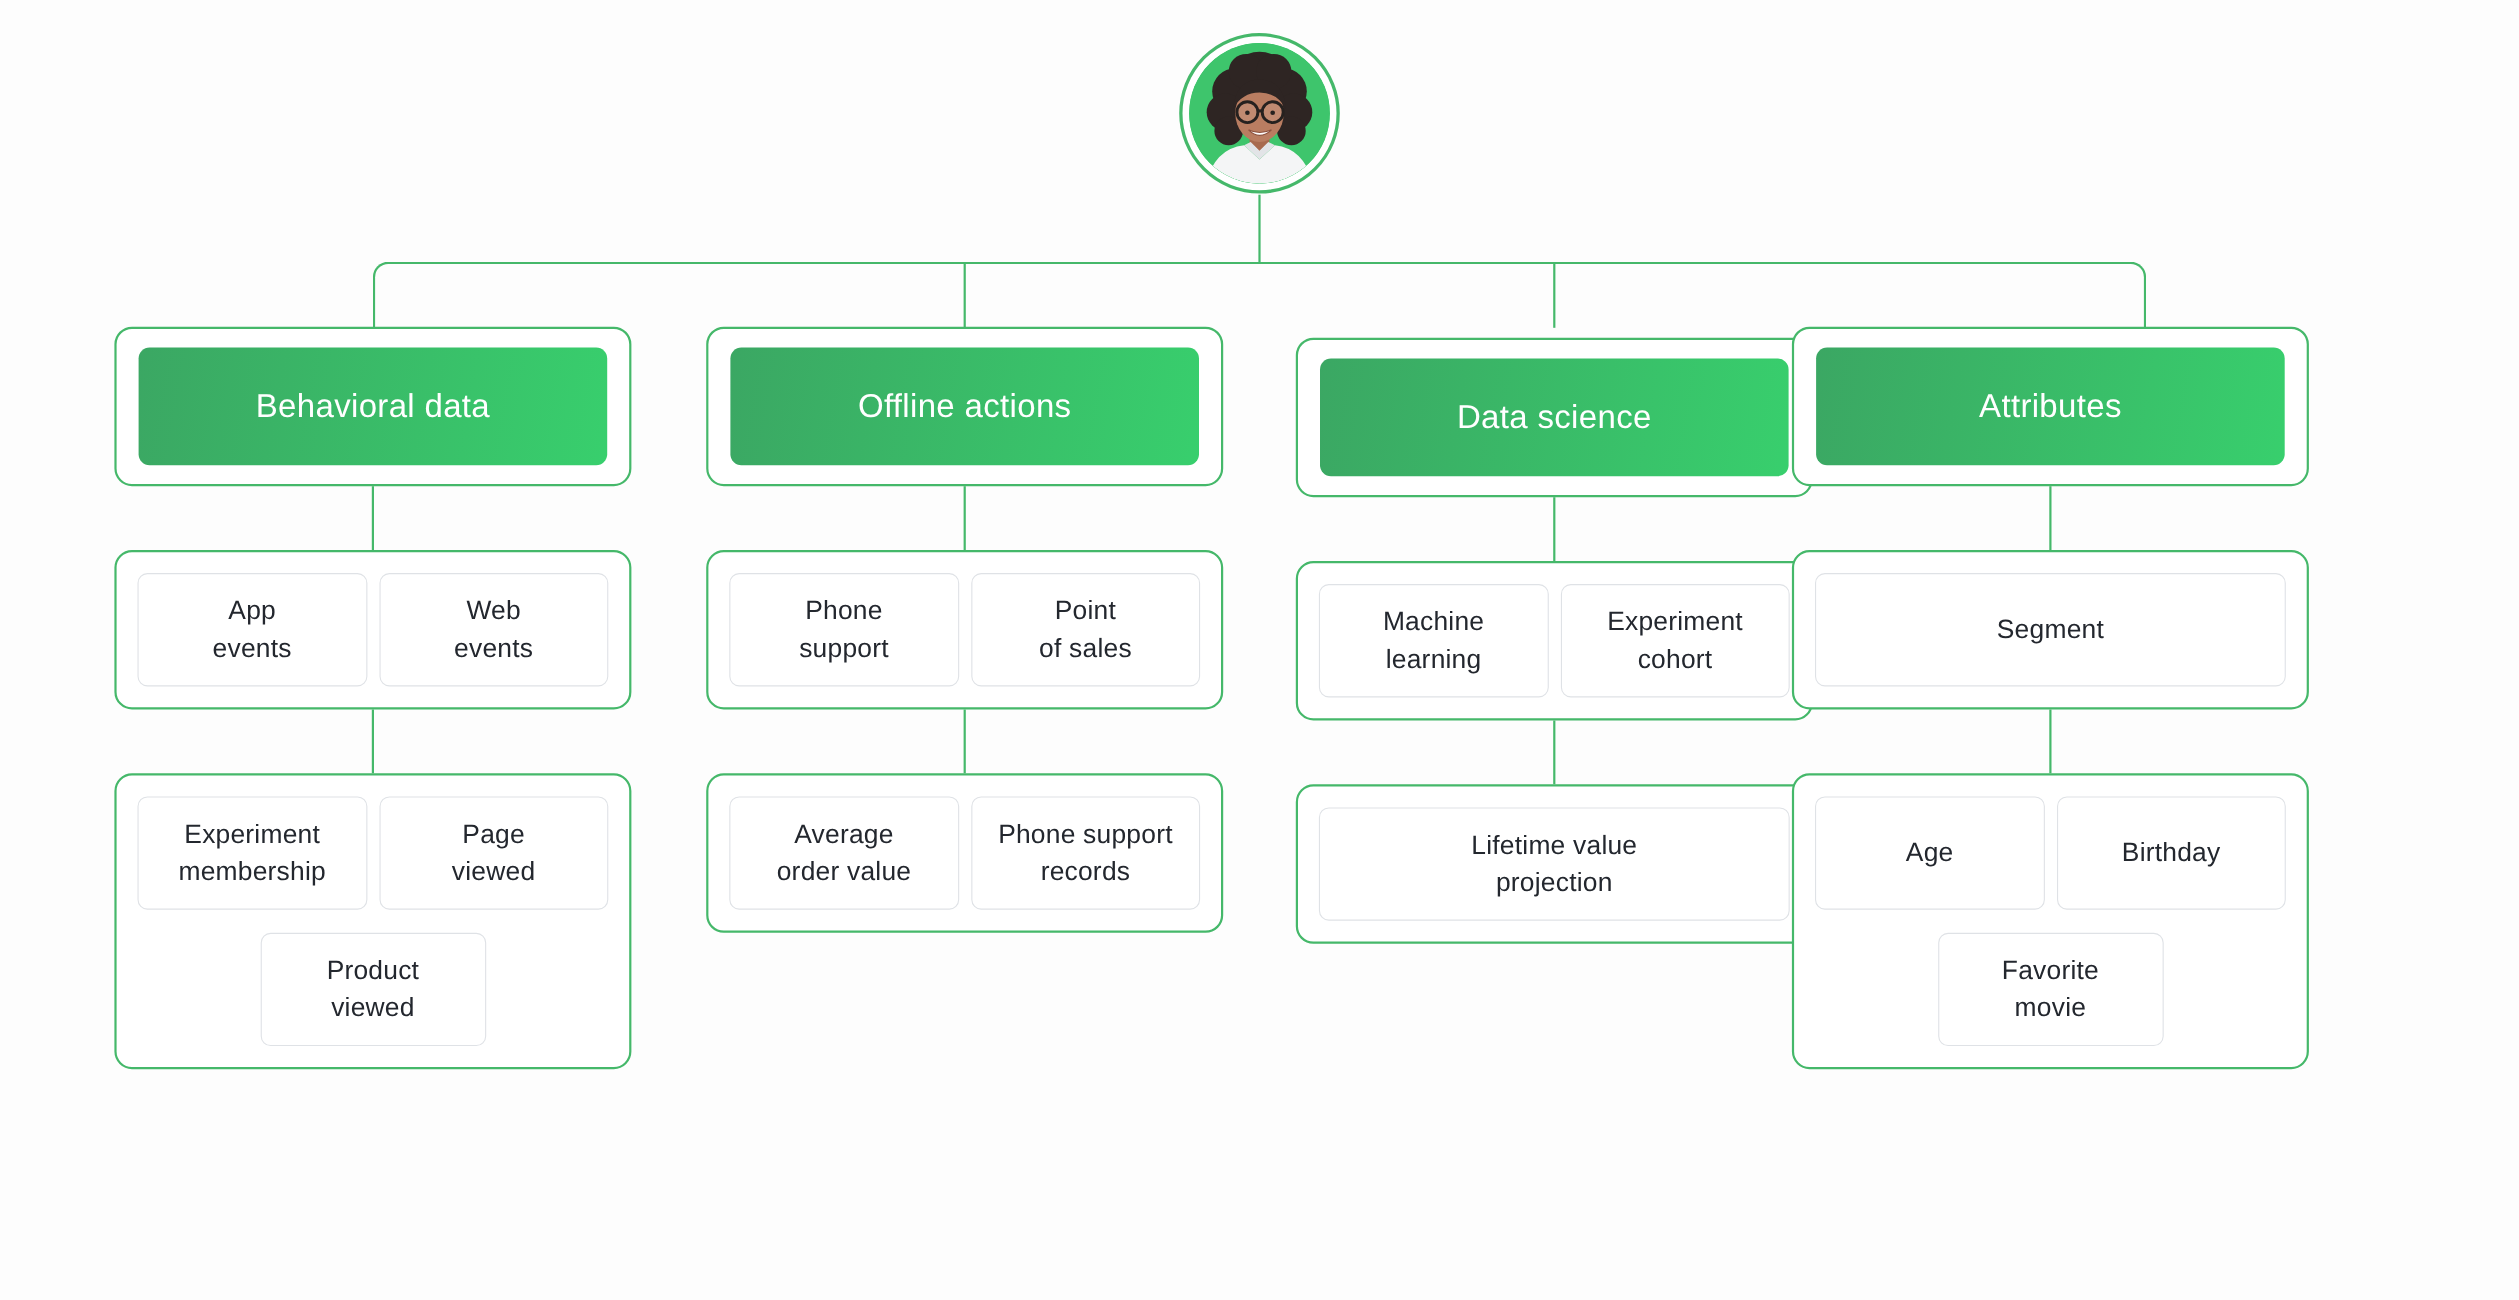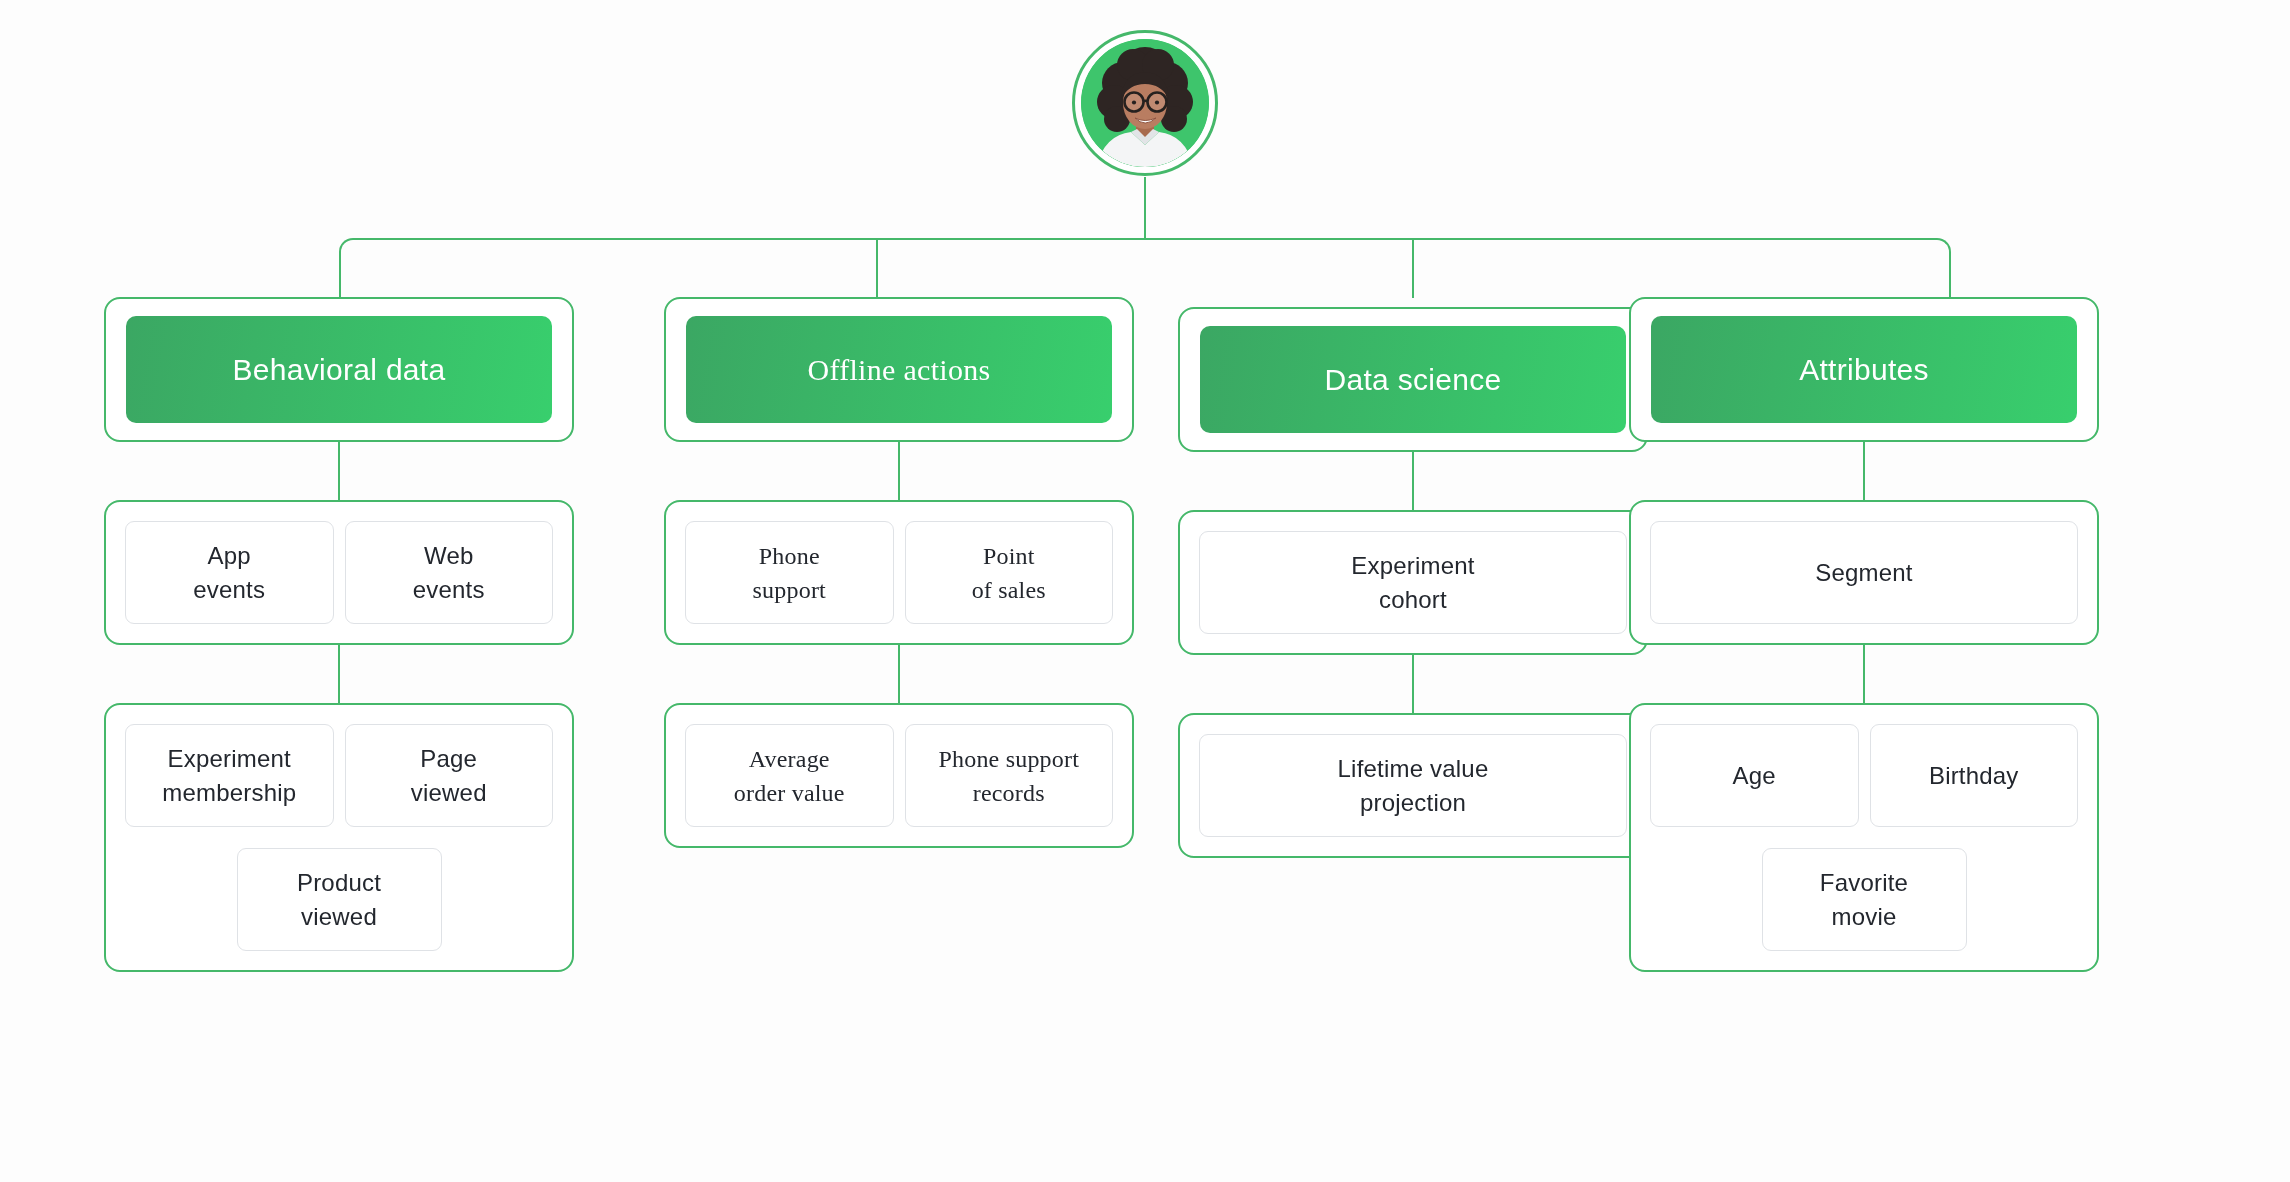--- a/index.html
+++ b/index.html
@@ -66,21 +66,21 @@
   
   .column {
     position: absolute;
     top: 297px;
     width: 470px;
     display: flex;
     flex-direction: column;
     align-items: stretch;
   }
   .col-1 { left: 104px; }
-  .col-2 { left: 664px; font-family: Liberation Serif, serif; }
+  .col-2 { left: 642px; }
   .col-3 { left: 1178px; margin-top: 10px; }
   .col-4 { left: 1629px; }
 
   .vstub {
     width: 2.5px; height: 58px;
     margin: 0 auto;
     background: var(--line-green);
   }
 
   .header-card {
@@ -246,20 +246,22 @@
     </div>
   </section>
 
   <section class="column col-3">
     <div class="header-card">
       <div class="header-btn">Data science</div>
     </div>
     <div class="vstub"></div>
     <div class="group-card">
       <div class="group-row">
+        <div class="item-card">Machine
+learning</div>
         <div class="item-card">Experiment
 cohort</div>
       </div>
     </div>
     <div class="vstub"></div>
     <div class="group-card">
       <div class="group-row">
         <div class="item-card">Lifetime value
 projection</div>
       </div>

